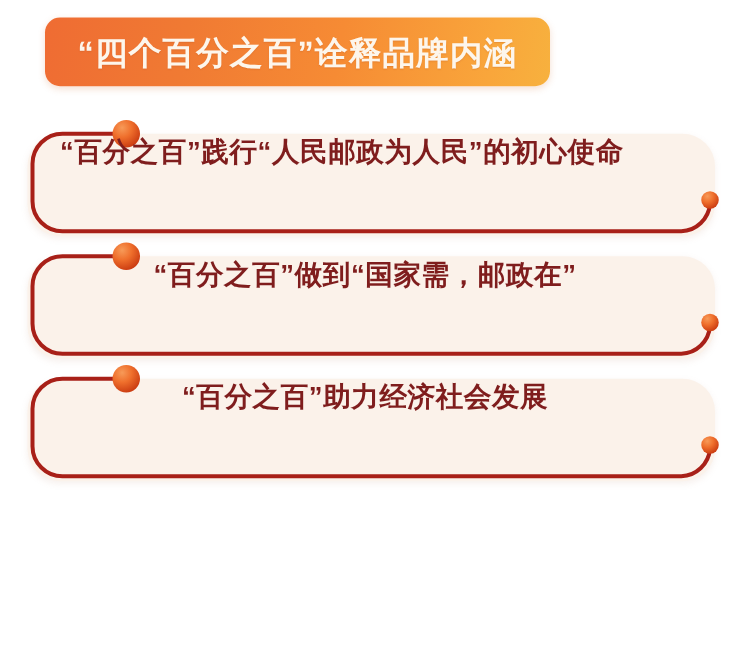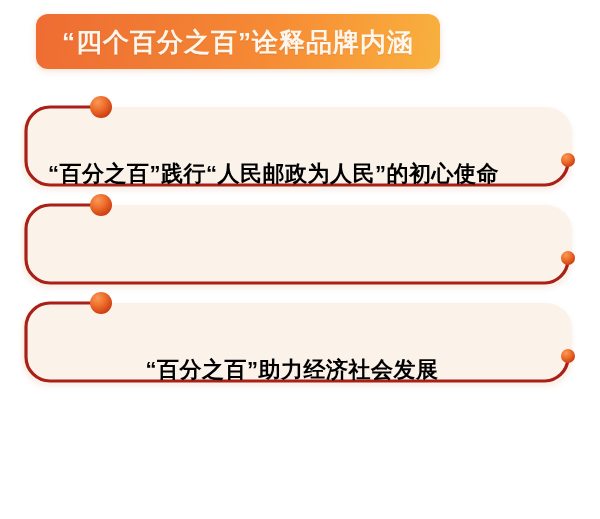--- a/index.html
+++ b/index.html
@@ -82,23 +82,23 @@
     overflow: visible;
   }
 
   .item-label {
     position: absolute;
     left: 22px;
     top: 12px;
     width: 550px;
     height: 82px;
     display: flex;
-    align-items: flex-end;
+    align-items: flex-start;
     box-sizing: border-box;
-    color: #000000;
+    color: #7f1d1d;
     font-size: 22px;
     font-weight: bold;
     letter-spacing: 0.5px;
     white-space: nowrap;
   }
   .item-label.align-left {
     justify-content: flex-start;
     padding-left: 26px;
   }
   .item-label.align-center {
@@ -147,20 +147,23 @@
         <radialGradient id="dotgrad1" cx="35%" cy="28%" r="78%">
           <stop offset="0%" stop-color="#f79a58"></stop>
           <stop offset="45%" stop-color="#ef6f2c"></stop>
           <stop offset="100%" stop-color="#c8380f"></stop>
         </radialGradient>
       </defs>
       <path d="M 100 12 L 50 12 A 24 24 0 0 0 26 36 L 26 66 A 24 24 0 0 0 50 90 L 545 90 A 24 24 0 0 0 568 68 L 568 66" fill="none" stroke="#a82018" stroke-width="3.2" stroke-linecap="round"></path>
       <circle cx="101" cy="12" r="11" fill="url(#dotgrad1)"></circle>
       <circle cx="568" cy="65" r="7" fill="url(#dotgrad1)"></circle>
     </svg>
+    <div class="item-label align-center">
+      <span>“百分之百”做到“国家需，邮政在”</span>
+    </div>
   </div>
 
   <div class="item-row row-2">
     <div class="item-fill"></div>
     <svg class="item-outline" viewBox="0 0 600 100">
       <defs>
         <radialGradient id="dotgrad2" cx="35%" cy="28%" r="78%">
           <stop offset="0%" stop-color="#f79a58"></stop>
           <stop offset="45%" stop-color="#ef6f2c"></stop>
           <stop offset="100%" stop-color="#c8380f"></stop>

